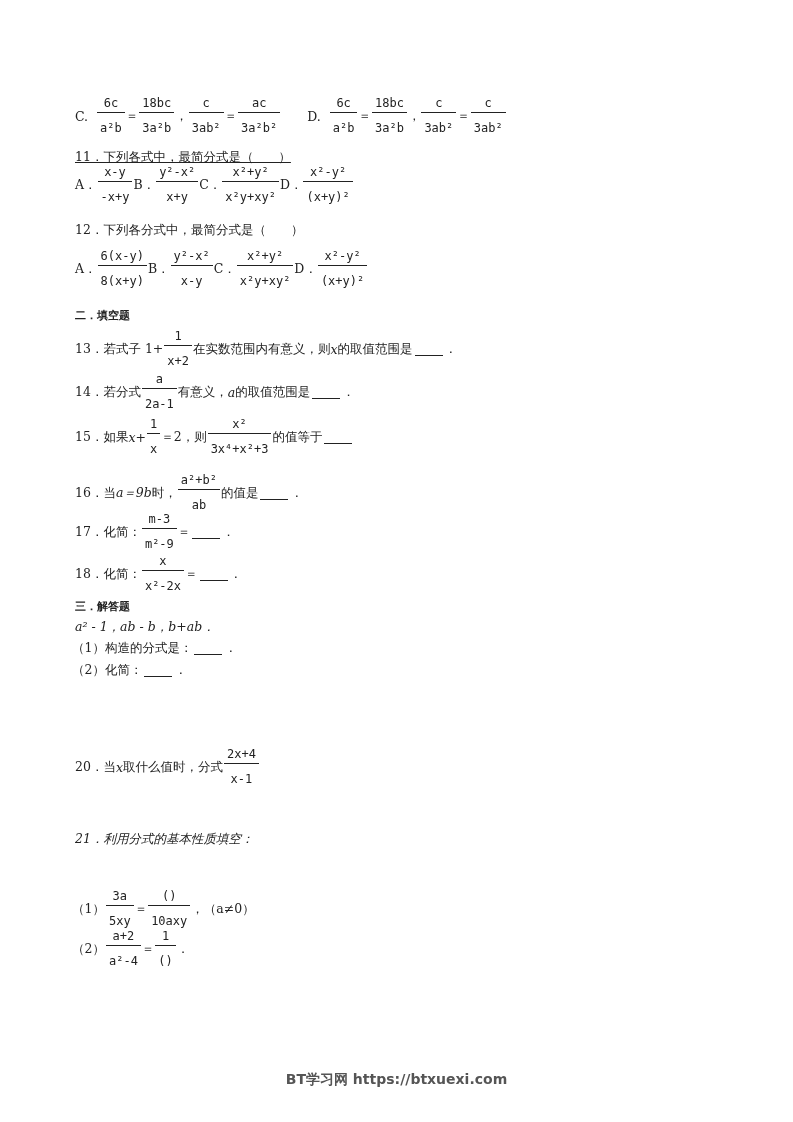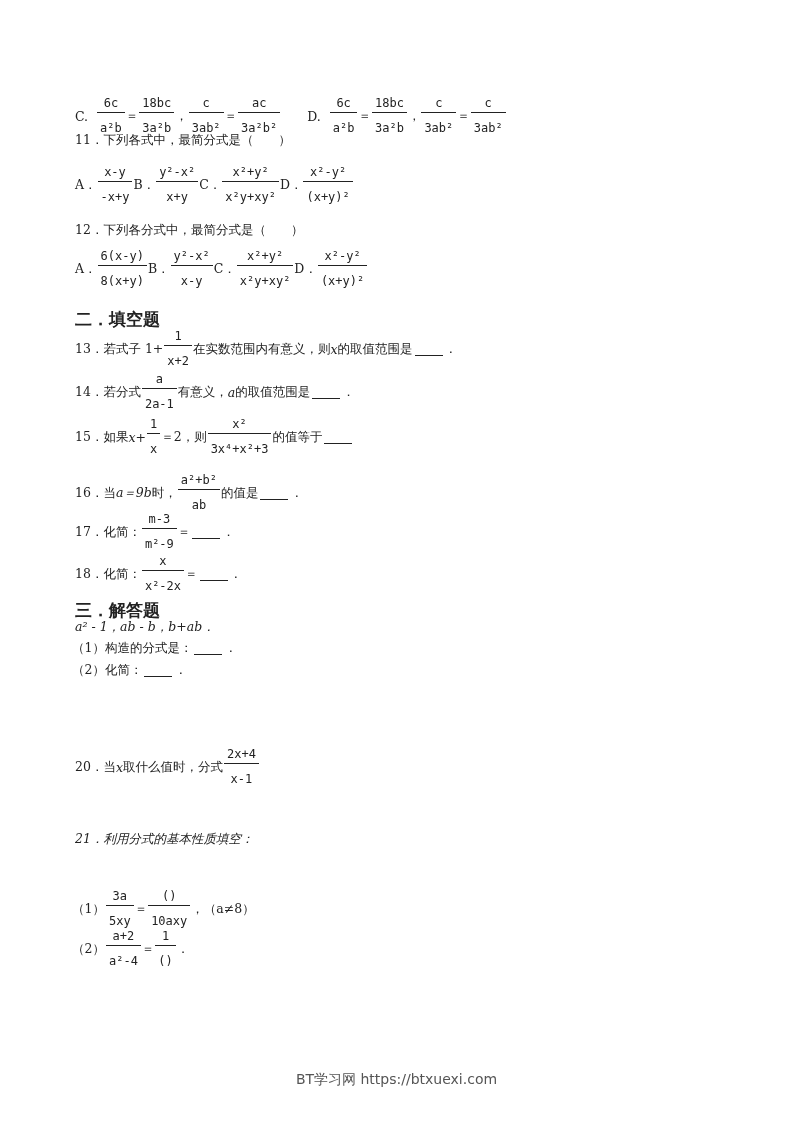--- a/index.html
+++ b/index.html
@@ -12,26 +12,26 @@
   .txt { display: inline-block; }
   .it { font-style: italic; }
   .frac {
     display: inline-flex; flex-direction: column; align-items: center;
     vertical-align: middle; margin: 0 1px; line-height: 1.15;
     font-family: "DejaVu Sans Mono", "Liberation Mono", monospace; font-size: 12px; gap: 8px;
   }
   .frac .num { padding: 0 3px 1px 3px; border-bottom: 1px solid #222; text-align: center; min-width: 100%; box-sizing: border-box; }
   .frac .den { padding: 1px 3px 0 3px; text-align: center; }
   .blank { display: inline-block; width: 28px; border-bottom: 1px solid #222; height: 12px; margin: 0 2px; }
-  .section { font-weight: bold; font-family: Liberation Serif, serif; font-size: 17px; }
+  .section { font-weight: bold; font-family: Liberation Serif, serif; font-size: 11px; }
   .opt { margin-right: 2px; }
   .gap { display: inline-block; width: 6px; }
   .footer {
     position: absolute; left: 0; width: 793px; top: 1071px; text-align: center;
-    font-family: "DejaVu Sans", "Liberation Sans", sans-serif; font-size: 14px; color: #555;
+    font-family: "DejaVu Sans", "Liberation Sans", sans-serif; font-size: 14px; color: #555; font-weight: bold;
   }
 </style>
 </head>
 <body>
 
 <div class="line" style="top:97px;">
   <span class="txt opt">C.</span>
   <span class="gap"></span>
   <span class="frac">
       <span class="num">6c</span>
@@ -69,21 +69,21 @@
       <span class="num">c</span>
       <span class="den">3ab²</span>
     </span>
   <span class="txt">＝</span>
   <span class="frac">
       <span class="num">c</span>
       <span class="den">3ab²</span>
     </span>
 </div>
 
-<div class="line" style="top:132px;">
+<div class="line" style="top:149px;text-decoration:underline;">
   <span class="txt">11．下列各式中，最简分式是（　　）</span>
 </div>
 <div class="line" style="top:166px;">
   <span class="txt">A．</span>
   <span class="frac">
       <span class="num">x-y</span>
       <span class="den">-x+y</span>
     </span>
   <span class="txt">B．</span>
   <span class="frac">
@@ -241,21 +241,21 @@
   <span class="txt">（1）</span>
   <span class="frac">
       <span class="num">3a</span>
       <span class="den">5xy</span>
     </span>
   <span class="txt">＝</span>
   <span class="frac">
       <span class="num">()</span>
       <span class="den">10axy</span>
     </span>
-  <span class="txt">，（a≠8）</span>
+  <span class="txt">，（a≠0）</span>
 </div>
 <div class="line" style="top:930px; left:72px;">
   <span class="txt">（2）</span>
   <span class="frac">
       <span class="num">a+2</span>
       <span class="den">a²-4</span>
     </span>
   <span class="txt">＝</span>
   <span class="frac">
       <span class="num">1</span>

